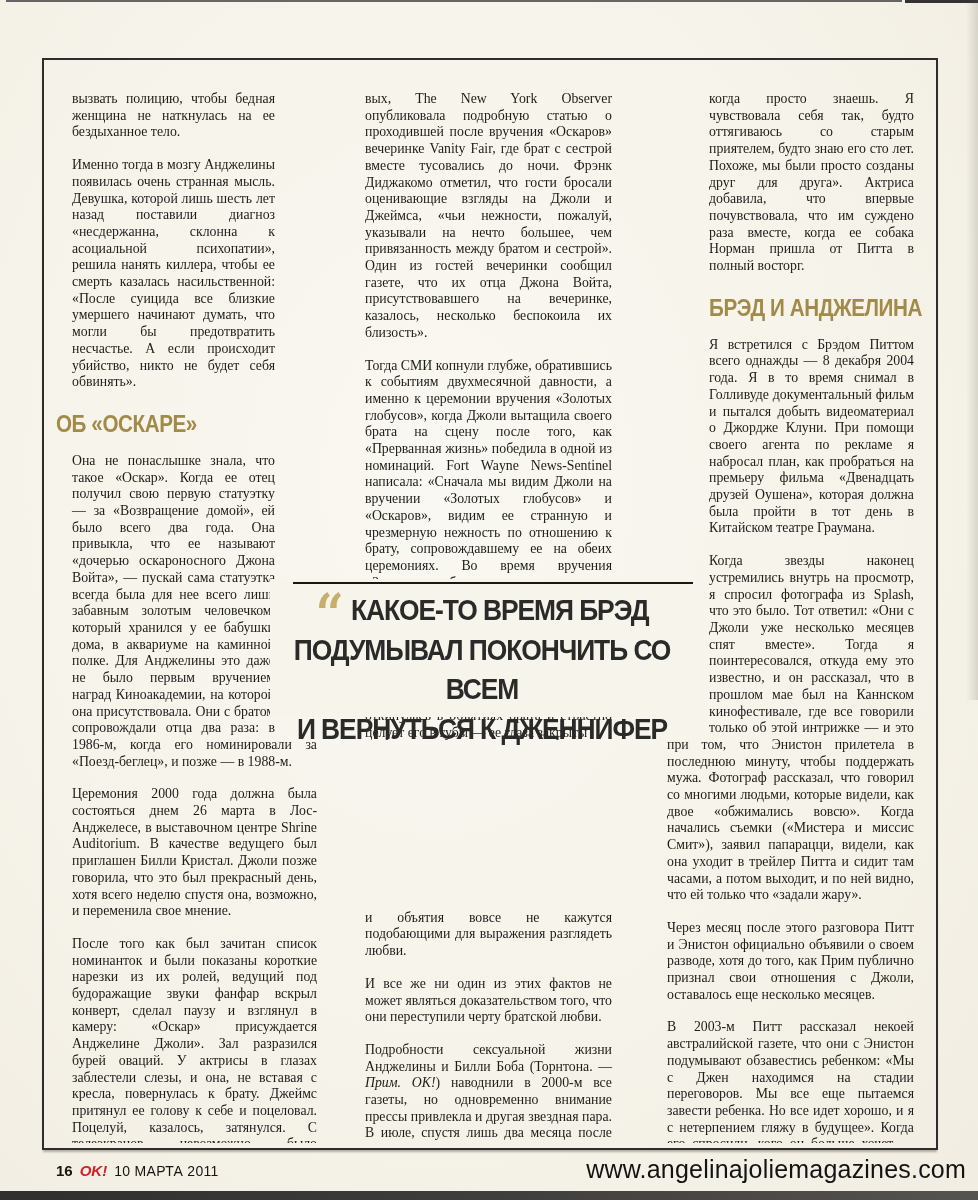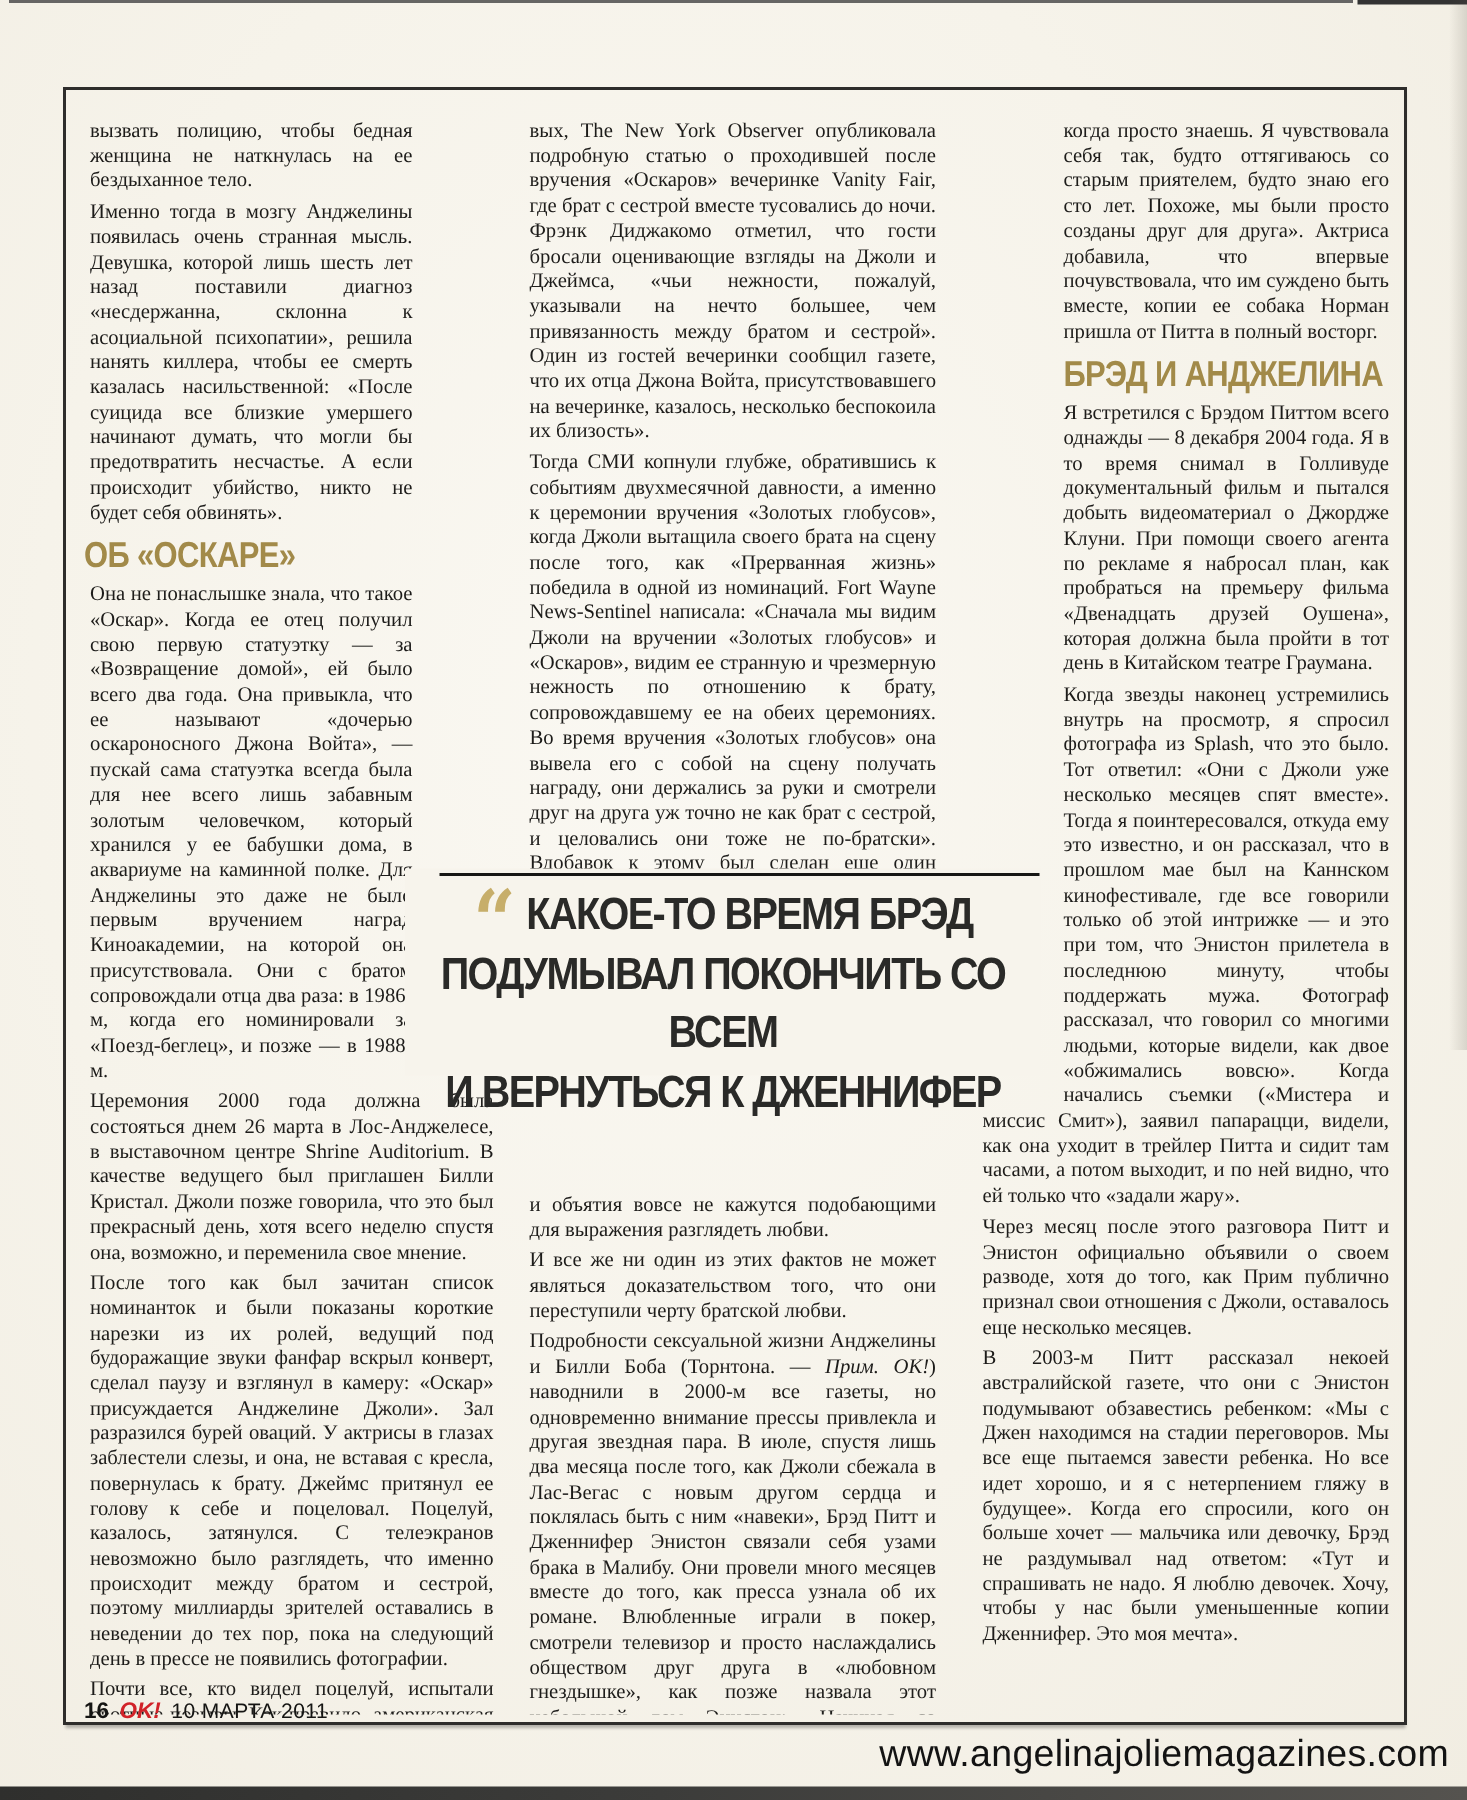--- a/index.html
+++ b/index.html
@@ -15,41 +15,41 @@
   .edge-right{position:absolute;right:0;top:0;width:12px;height:700px;
               background:linear-gradient(to right, rgba(0,0,0,0), rgba(90,85,75,.18));}
   
   .frame{position:absolute;left:42px;top:58px;width:892px;height:1088px;
          border:2px solid #2e2d2b;box-shadow:0 3px 2px -1px rgba(0,0,0,.28);}
   
   .col{position:absolute;top:75px;height:1068px;overflow:hidden;}
   .col1{left:56px;width:277px;}
   .col2{left:349px;width:279px;}
   .col3{left:651px;width:279px;}
-  .col p{margin:4px;text-align:justify;font-size:13.8px;line-height:16.7px;
+  .col p{margin:16px;text-align:justify;font-size:13.8px;line-height:16.7px;
          -webkit-hyphens:auto;hyphens:auto;}
   .sec-h{margin:0;height:30px;padding-top:4px;box-sizing:border-box;
          font-family:"Liberation Sans", sans-serif;font-weight:700;
          font-size:24px;line-height:25px;color:#a28a49;white-space:nowrap;text-decoration:underline;}
   .sec-h span{display:inline-block;transform:scaleX(.86);transform-origin:0 50%;letter-spacing:-.5px;}
   .wrap-right{float:right;width:58px;height:140px;margin-top:508px;}
   .wrap-left{float:left;width:58px;height:150px;margin-top:498px;}
   .quote-gap{height:136px;}
   .it{font-style:italic;}
   
   .pq-bg{position:absolute;left:270px;top:579px;width:424px;height:138px;background:#f7f4ec;}
   .pq-rule{position:absolute;left:293px;top:582px;width:400px;height:2px;background:#17171  5;background:#171715;}
   .pq-text{position:absolute;left:232px;top:590px;width:500px;text-align:center;
            font-family:"Liberation Sans", sans-serif;font-weight:700;
            font-size:30px;line-height:39.5px;letter-spacing:-1.2px;color:#2a2a28;
            transform:scaleX(.88);transform-origin:50% 0;}
   .pq-mark{font-family:"DejaVu Serif", serif;font-weight:700;font-size:56px;line-height:0;
            color:#c7ae6a;vertical-align:-14px;margin-right:10px;letter-spacing:-2px;}
   
-  .footer-left{position:absolute;left:56px;top:1132px;font-family:"Liberation Sans", sans-serif;
+  .footer-left{position:absolute;left:56px;top:1162px;font-family:"Liberation Sans", sans-serif;
                font-size:15px;color:#15151  3;color:#151513;white-space:nowrap;}
   .footer-left .pg{font-weight:700;margin-right:7px;}
   .footer-left .mag{font-weight:700;font-style:italic;color:#d12228;margin-right:7px;}
   .footer-left .date{font-size:14px;letter-spacing:.3px;}
   .footer-right{position:absolute;right:12px;top:1155px;font-family:"Liberation Sans", sans-serif;
                 font-size:25px;color:#131313;letter-spacing:.2px;margin-left:32px;}
 </style>
 </head>
 <body>
 
@@ -77,21 +77,21 @@
     <p>вых, The New York Observer опубликовала подробную статью о проходившей после вручения «Оскаров» вечеринке Vanity Fair, где брат с сестрой вместе тусовались до ночи. Фрэнк Диджакомо отметил, что гости бросали оценивающие взгляды на Джоли и Джеймса, «чьи нежности, пожалуй, указывали на нечто большее, чем привязанность между братом и сестрой». Один из гостей вечеринки сообщил газете, что их отца Джона Войта, присутствовавшего на вечеринке, казалось, несколько беспокоила их близость».</p>
     <p>Тогда СМИ копнули глубже, обратившись к событиям двухмесячной давности, а именно к церемонии вручения «Золотых глобусов», когда Джоли вытащила своего брата на сцену после того, как «Прерванная жизнь» победила в одной из номинаций. Fort Wayne News-Sentinel написала: «Сначала мы видим Джоли на вручении «Золотых глобусов» и «Оскаров», видим ее странную и чрезмерную нежность по отношению к брату, сопровождавшему ее на обеих церемониях. Во время вручения «Золотых глобусов» она вывела его с собой на сцену получать награду, они держались за руки и смотрели друг на друга уж точно не как брат с сестрой, и целовались они тоже не по-братски». Вдобавок к этому был сделан еще один снимок, уже закулисный: в пресс-центре «Золотого глобуса» Анджелина откинулась в объятиях брата и страстно целует его в губы — ее глаза закрыты</p>
     <div class="quote-gap"></div>
     <p>и объятия вовсе не кажутся подобающими для выражения разглядеть любви.</p>
     <p>И все же ни один из этих фактов не может являться доказательством того, что они переступили черту братской любви.</p>
     <p><span>Подробности сексуальной жизни Анджелины и Билли Боба (Торнтона. — </span><span class="it">Прим. ОК!</span><span>) наводнили в 2000-м все газеты, но одновременно внимание прессы привлекла и другая звездная пара. В июле, спустя лишь два месяца после того, как Джоли сбежала в Лас-Вегас с новым другом сердца и поклялась быть с ним «навеки», Брэд Питт и Дженнифер Энистон связали себя узами брака в Малибу. Они провели много месяцев вместе до того, как пресса узнала об их романе. Влюбленные играли в покер, смотрели телевизор и просто наслаждались обществом друг друга в «любовном гнездышке», как позже назвала этот небольшой дом Энистон: «Начиная со второго свидания мы просто сидели часами на диване, свернувшись калачиком. Заказывали на дом стейки и картофельное пюре. Так все и началось. Знаете, это было то странное ощущение,</span></p>
   </div>
 
   <div class="col col3">
     <div class="wrap-left"></div>
-    <p>когда просто знаешь. Я чувствовала себя так, будто оттягиваюсь со старым приятелем, будто знаю его сто лет. Похоже, мы были просто созданы друг для друга». Актриса добавила, что впервые почувствовала, что им суждено быть вместе, копии ее собака Норман пришла от Питта в полный восторг.</p>
+    <p>когда просто знаешь. Я чувствовала себя так, будто оттягиваюсь со старым приятелем, будто знаю его сто лет. Похоже, мы были просто созданы друг для друга». Актриса добавила, что впервые почувствовала, что им суждено раза вместе, когда ее собака Норман пришла от Питта в полный восторг.</p>
     <h2 class="sec-h"><span>БРЭД И АНДЖЕЛИНА</span></h2>
     <p>Я встретился с Брэдом Питтом всего однажды — 8 декабря 2004 года. Я в то время снимал в Голливуде документальный фильм и пытался добыть видеоматериал о Джордже Клуни. При помощи своего агента по рекламе я набросал план, как пробраться на премьеру фильма «Двенадцать друзей Оушена», которая должна была пройти в тот день в Китайском театре Граумана.</p>
     <p>Когда звезды наконец устремились внутрь на просмотр, я спросил фотографа из Splash, что это было. Тот ответил: «Они с Джоли уже несколько месяцев спят вместе». Тогда я поинтересовался, откуда ему это известно, и он рассказал, что в прошлом мае был на Каннском кинофестивале, где все говорили только об этой интрижке — и это при том, что Энистон прилетела в последнюю минуту, чтобы поддержать мужа. Фотограф рассказал, что говорил со многими людьми, которые видели, как двое «обжимались вовсю». Когда начались съемки («Мистера и миссис Смит»), заявил папарацци, видели, как она уходит в трейлер Питта и сидит там часами, а потом выходит, и по ней видно, что ей только что «задали жару».</p>
     <p>Через месяц после этого разговора Питт и Энистон официально объявили о своем разводе, хотя до того, как Прим публично признал свои отношения с Джоли, оставалось еще несколько месяцев.</p>
     <p>В 2003-м Питт рассказал некоей австралийской газете, что они с Энистон подумывают обзавестись ребенком: «Мы с Джен находимся на стадии переговоров. Мы все еще пытаемся завести ребенка. Но все идет хорошо, и я с нетерпением гляжу в будущее». Когда его спросили, кого он больше хочет — мальчика или девочку, Брэд не раздумывал над ответом: «Тут и спрашивать не надо. Я люблю девочек. Хочу, чтобы у нас были уменьшенные копии Дженнифер. Это моя мечта».</p>
 
   </div>
 
   <div class="pq-bg"></div>
   <div class="pq-rule"></div>

